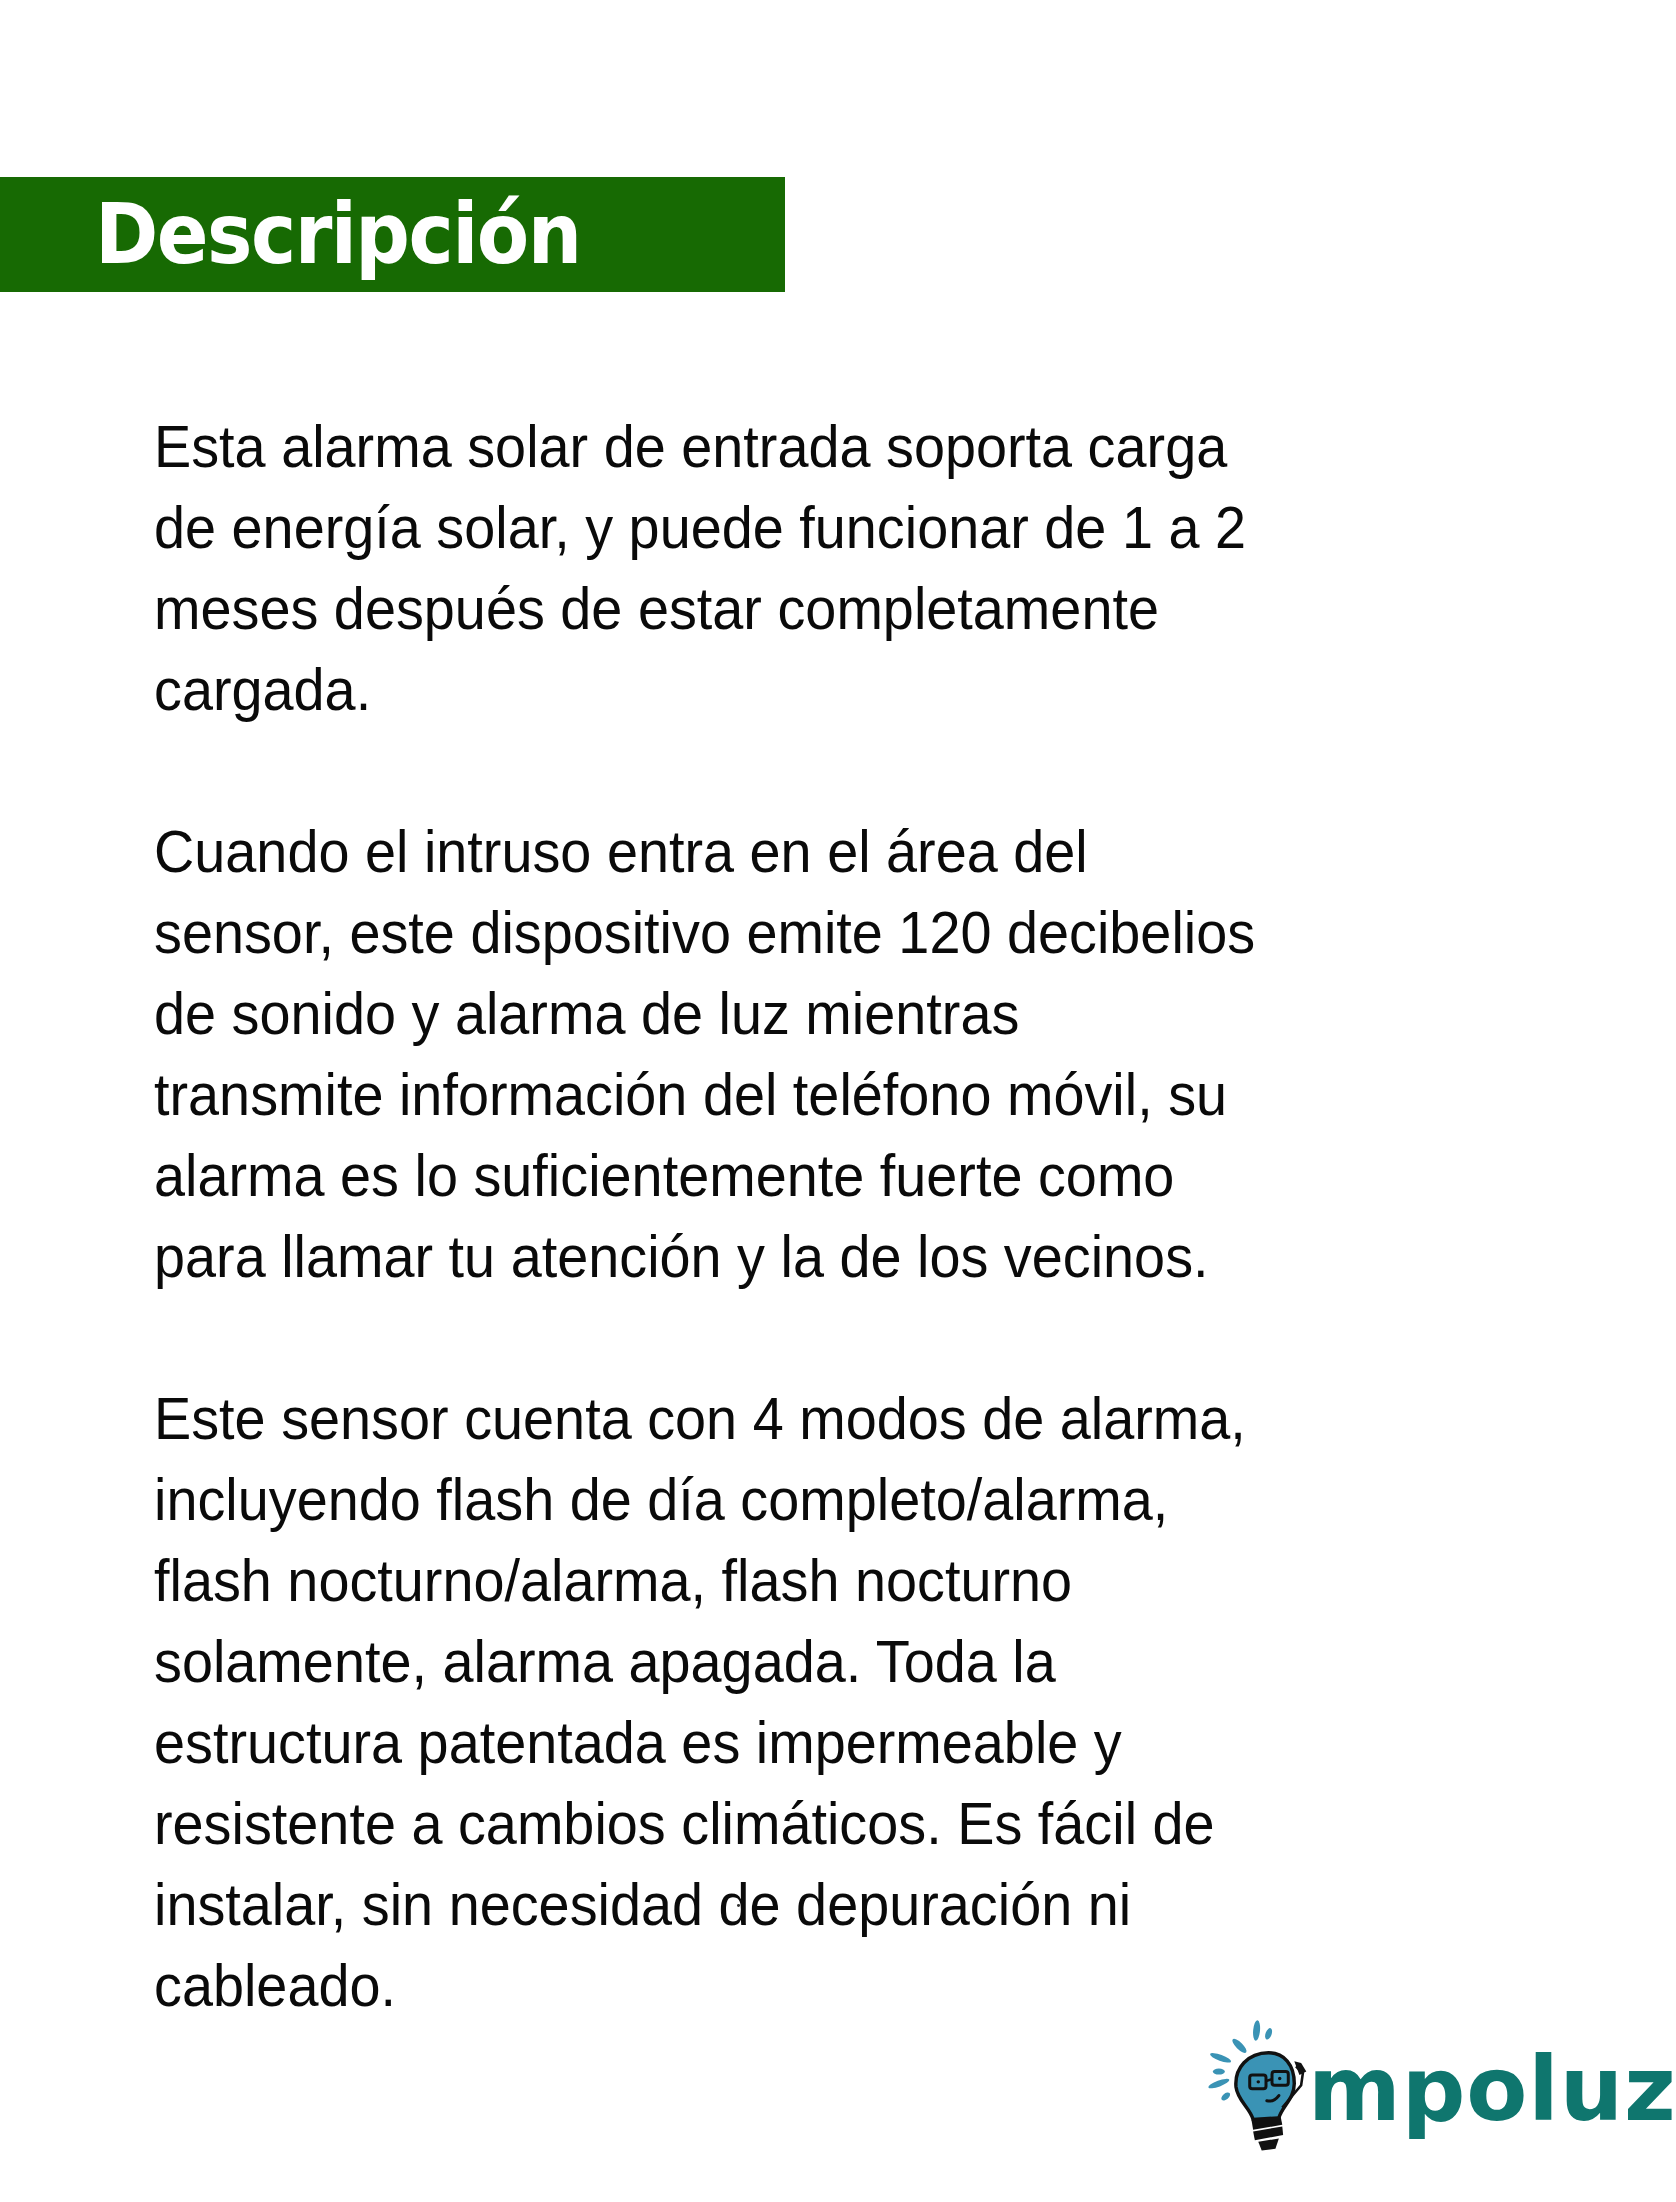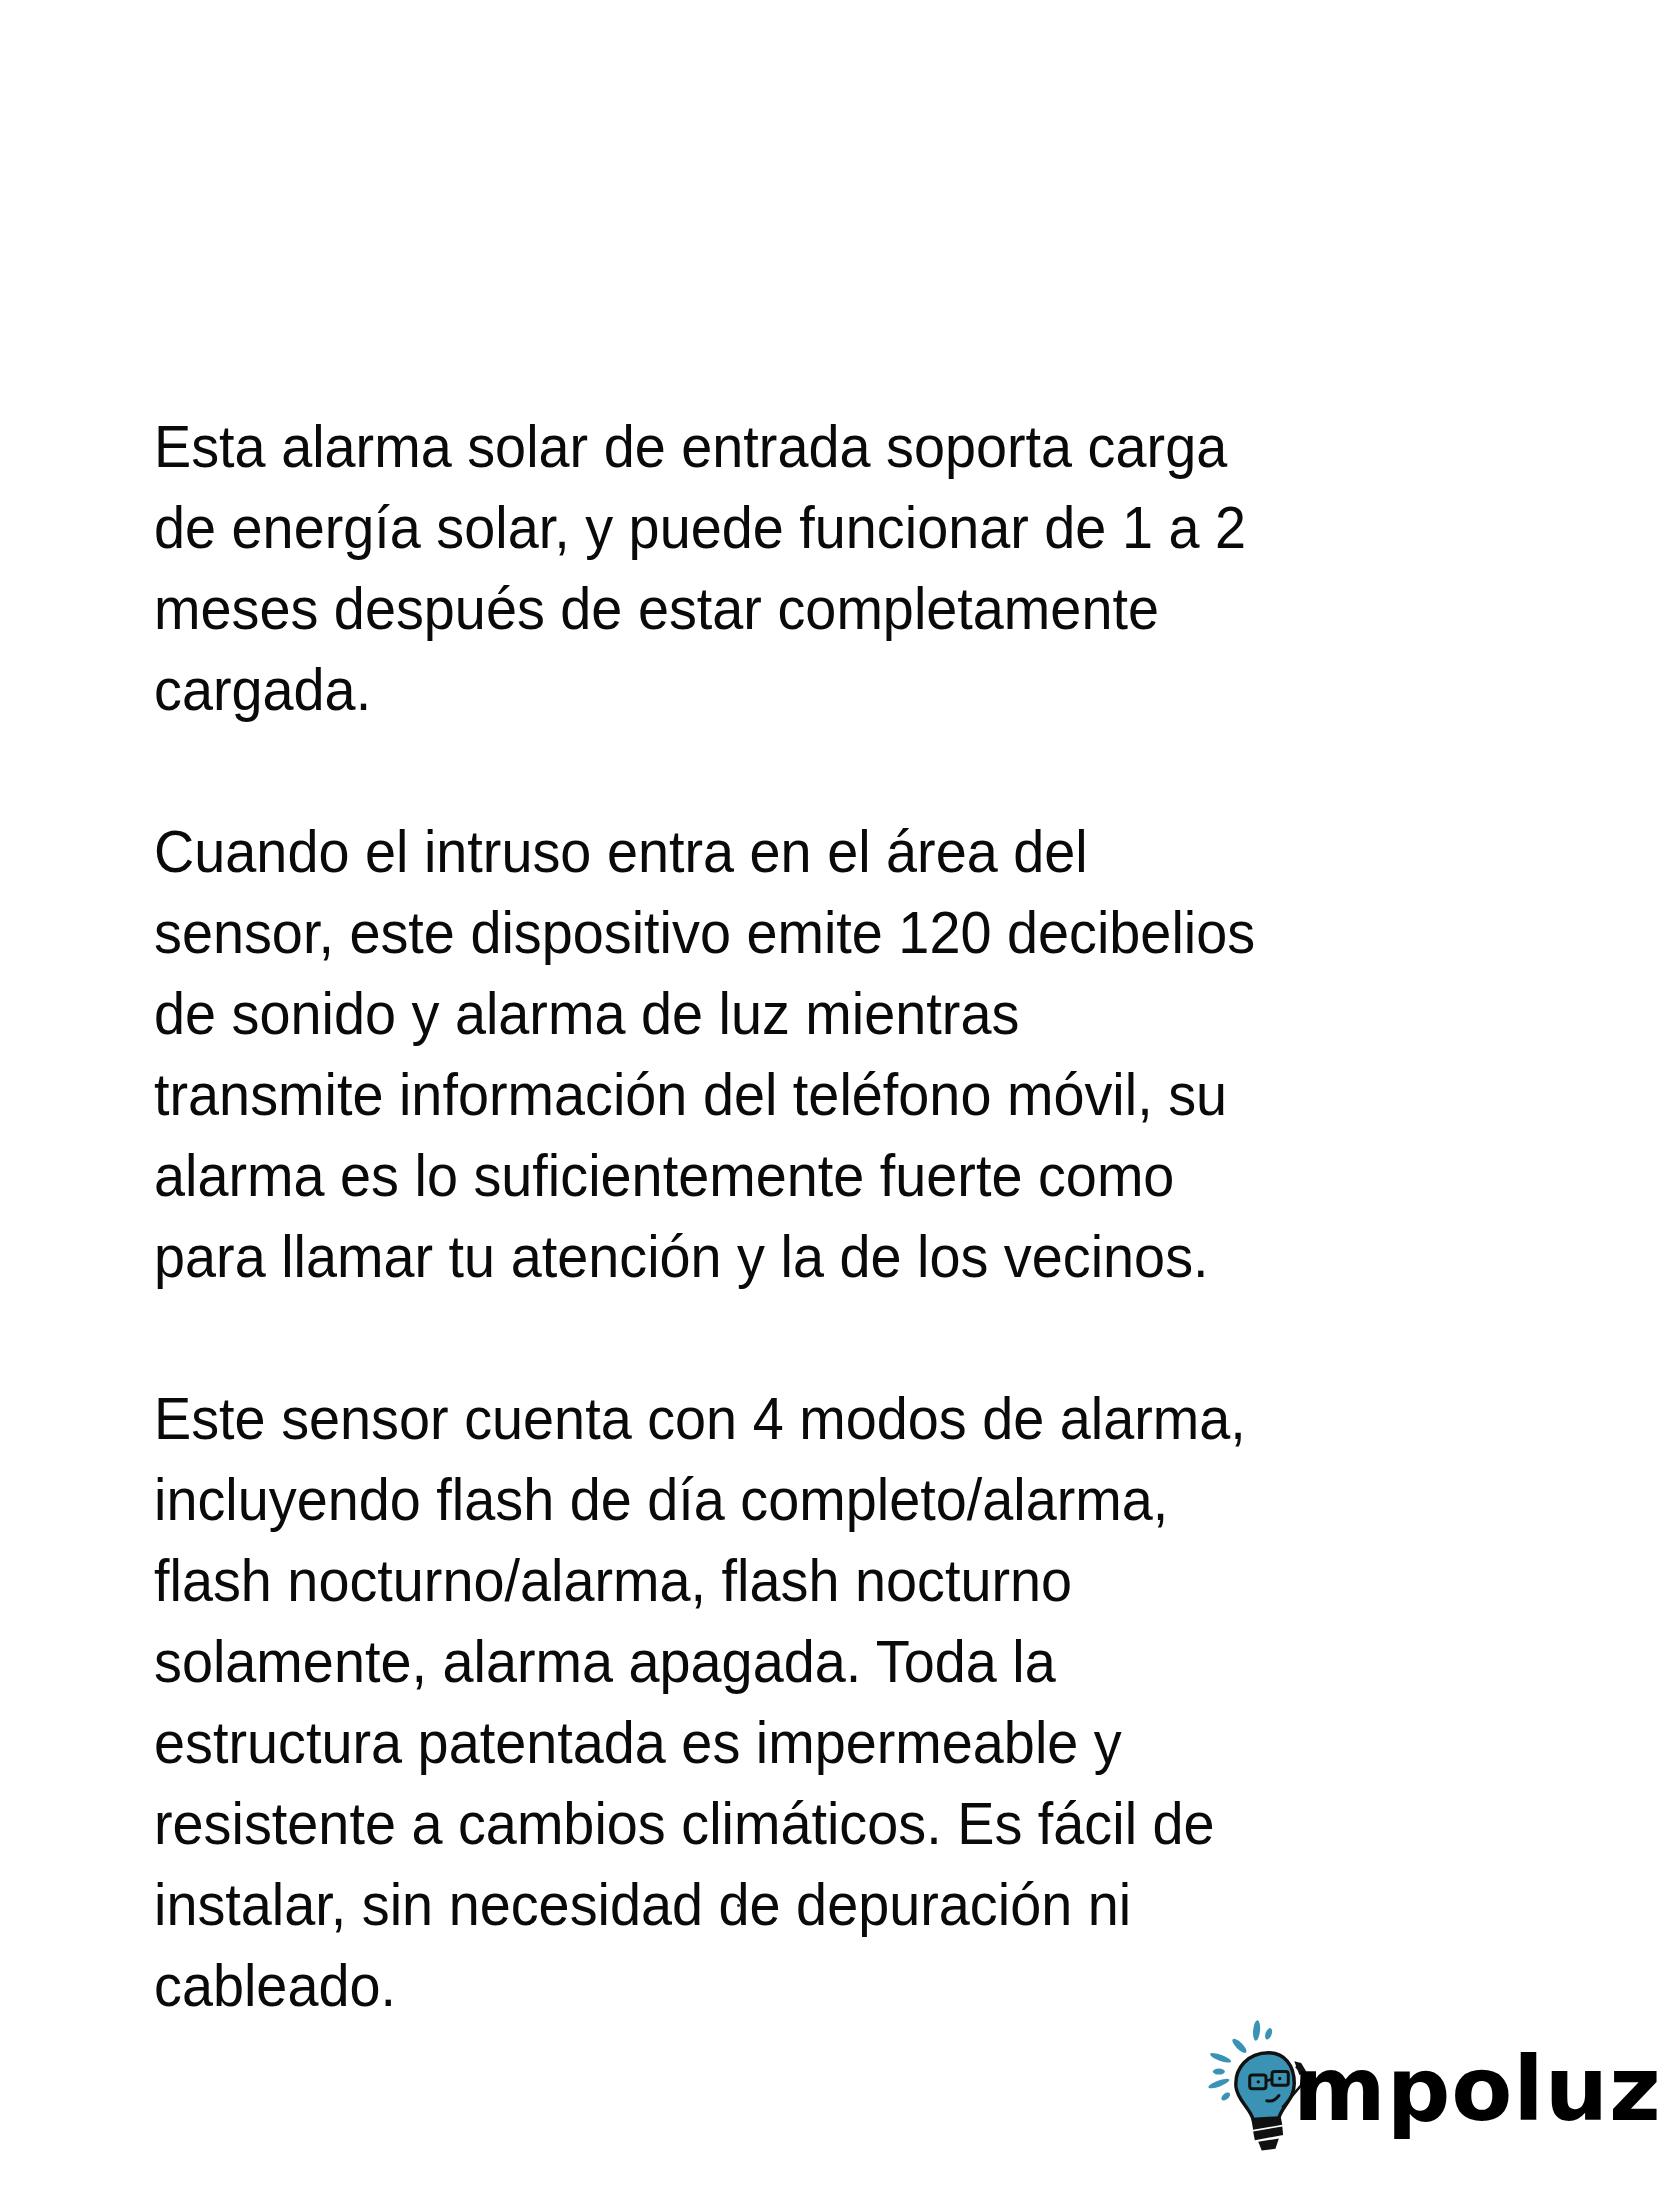--- a/index.html
+++ b/index.html
@@ -76,36 +76,39 @@
     }
     .logo-bulb {
       position: absolute;
       left: 0;
       top: 0;
       width: 120px;
       height: 138px;
     }
     .logo-text {
       position: absolute;
-      left: 93px;
+      left: 108px;
       top: 24px;
       font-family: "DejaVu Sans", "Liberation Sans", sans-serif;
       font-weight: bold;
       font-size: 89px;
       line-height: 95px;
-      color: #000000;
+      color: #0f766e;
       letter-spacing: 0.9px;
       white-space: nowrap;
     }
   </style>
 </head>
 <body>
 
 <div class="page">
 
+  <div class="header-bar">
+    <div class="header-title">Descripción</div>
+  </div>
 
   <div class="body-text">
     <div class="paragraph">
       <span class="line">Esta alarma solar de entrada soporta carga</span>
       <span class="line">de energía solar, y puede funcionar de 1 a 2</span>
       <span class="line">meses después de estar completamente</span>
       <span class="line">cargada.</span>
     </div>
     <div class="paragraph">
       <span class="line">Cuando el intruso entra en el área del</span>

